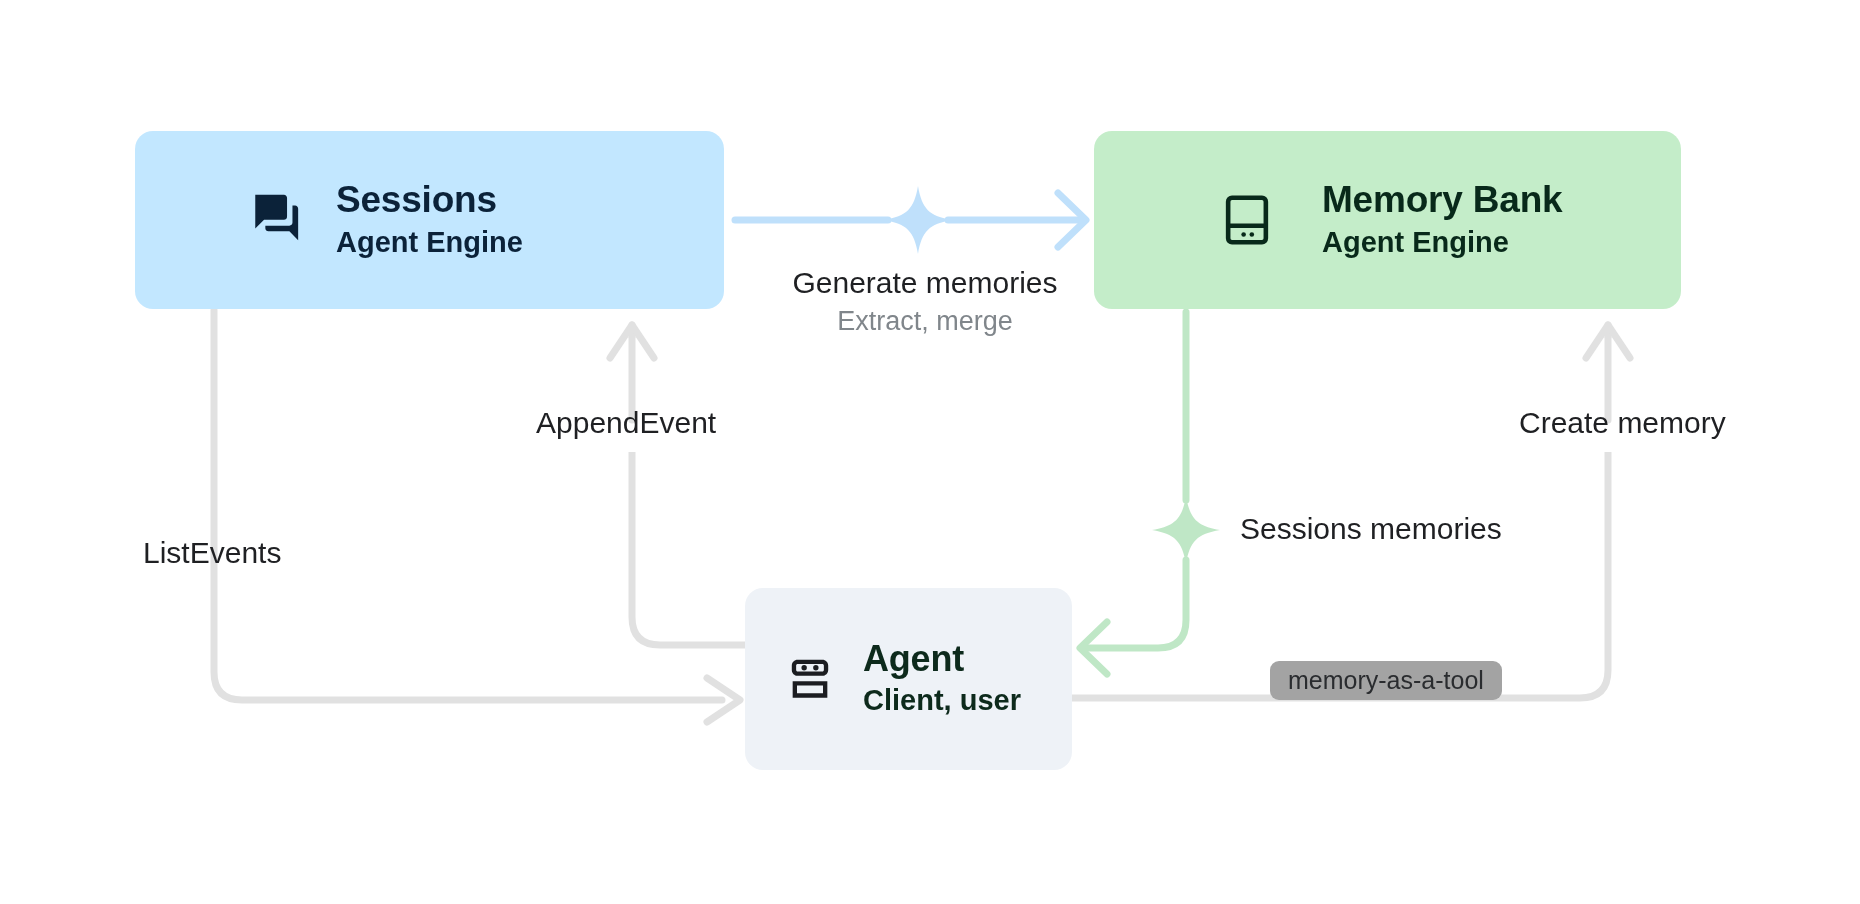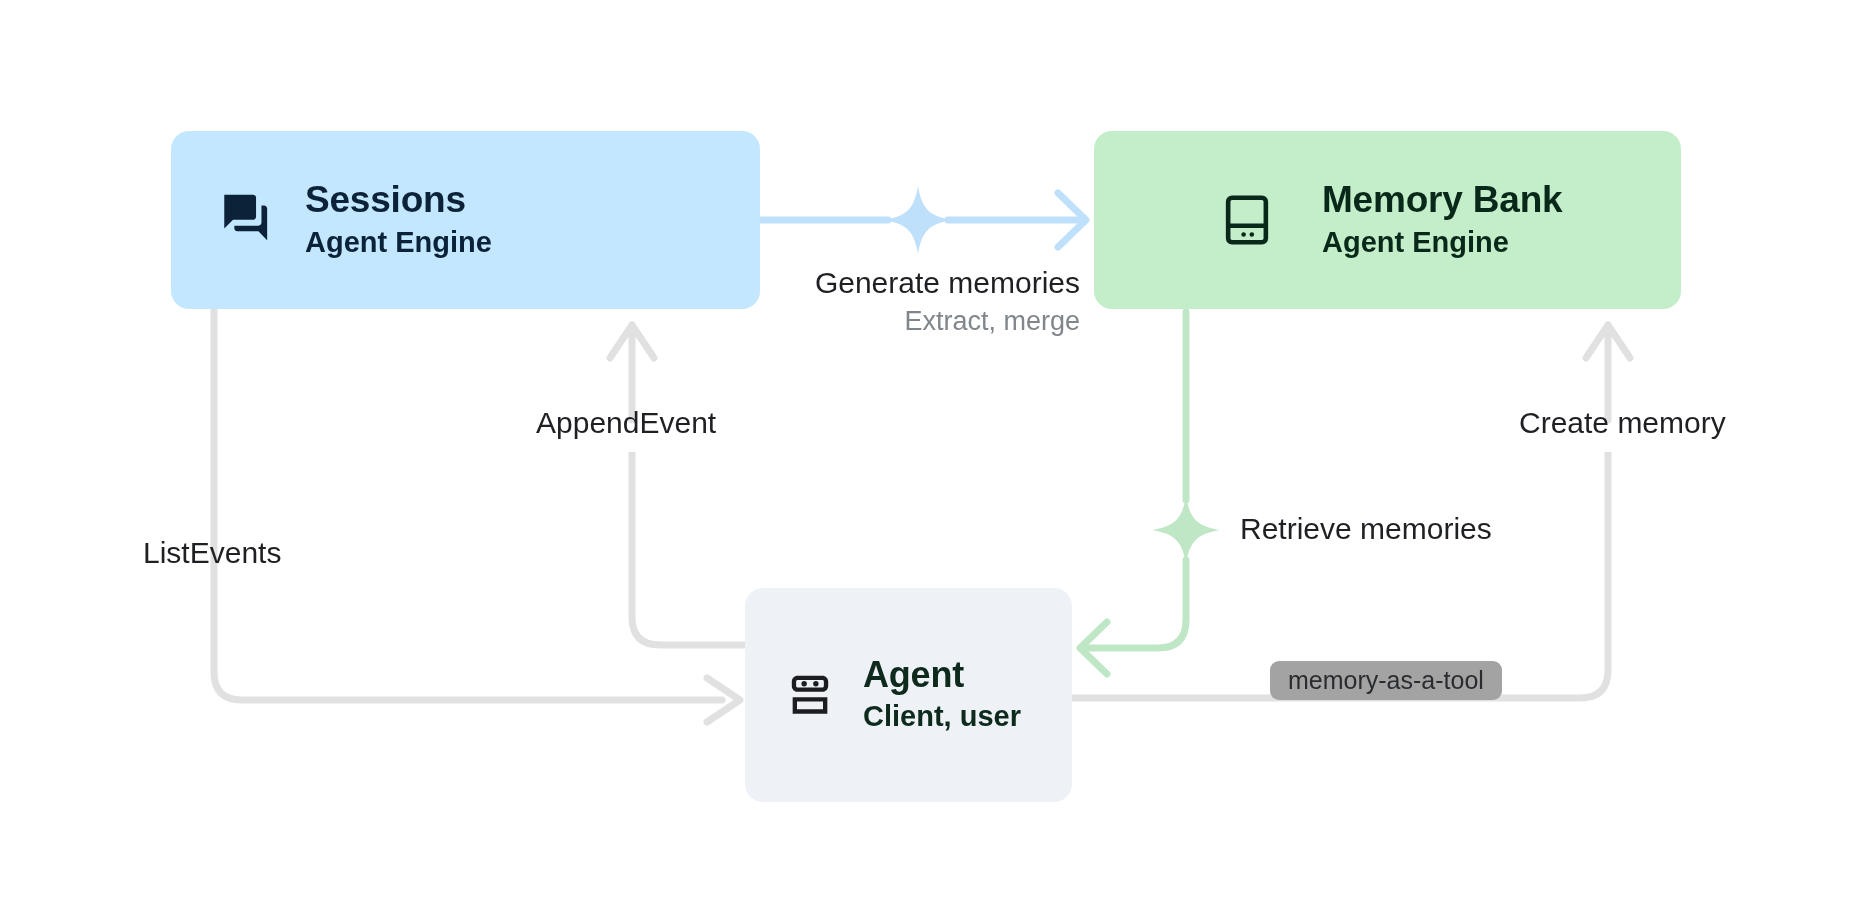--- a/index.html
+++ b/index.html
@@ -58,44 +58,43 @@
     margin-top: 6px;
     white-space: nowrap;
   }
 
   #card-sessions {
     left: 135px;
     top: 131px;
     width: 589px;
     height: 178px;
     background: #c2e7ff;
-    padding-left: 45px;
+    padding-left: 112px;
     gap: 27px;
-    margin-left: 36px;
   }
   #card-sessions .title,
   #card-sessions .subtitle { color: #0b2239; }
 
   #card-memory {
     left: 1094px;
     top: 131px;
     width: 587px;
     height: 178px;
     background: #c4edc9;
     padding-left: 124px;
     gap: 46px;
   }
   #card-memory .title,
   #card-memory .subtitle { color: #08291a; }
 
   #card-agent {
     left: 745px;
     top: 588px;
     width: 327px;
-    height: 214px;
+    height: 182px;
     background: #eef2f7;
     padding-left: 39px;
     gap: 27px;
   }
   #card-agent .title,
   #card-agent .subtitle { color: #0d2a1c; }
   #card-agent .title { font-size: 36px; }
   #card-agent .subtitle { font-size: 29px; }
 
   
@@ -114,21 +113,20 @@
     color: #80868b;
     font-weight: 400;
     margin-top: 5px;
   }
   .edge-label.center { text-align: center; }
 
   #label-generate {
     left: 770px;
     top: 266px;
     width: 310px;
-    text-align: right;
   }
   #label-append   { left: 536px; top: 406px; }
   #label-listevents { left: 143px; top: 536px; }
   #label-retrieve { left: 1240px; top: 512px; }
   #label-create   { left: 1519px; top: 406px; }
 
   
   #badge-tool {
     position: absolute;
     left: 1270px;
@@ -227,21 +225,21 @@
 
   <div class="edge-label" id="label-append">
     <div class="primary">AppendEvent</div>
   </div>
 
   <div class="edge-label" id="label-listevents">
     <div class="primary">ListEvents</div>
   </div>
 
   <div class="edge-label" id="label-retrieve">
-    <div class="primary">Retrieve memories</div>
+    <div class="primary">Sessions memories</div>
   </div>
 
   <div class="edge-label" id="label-create">
     <div class="primary">Create memory</div>
   </div>
 
   <div id="badge-tool">
     <span>memory-as-a-tool</span>
   </div>
 

